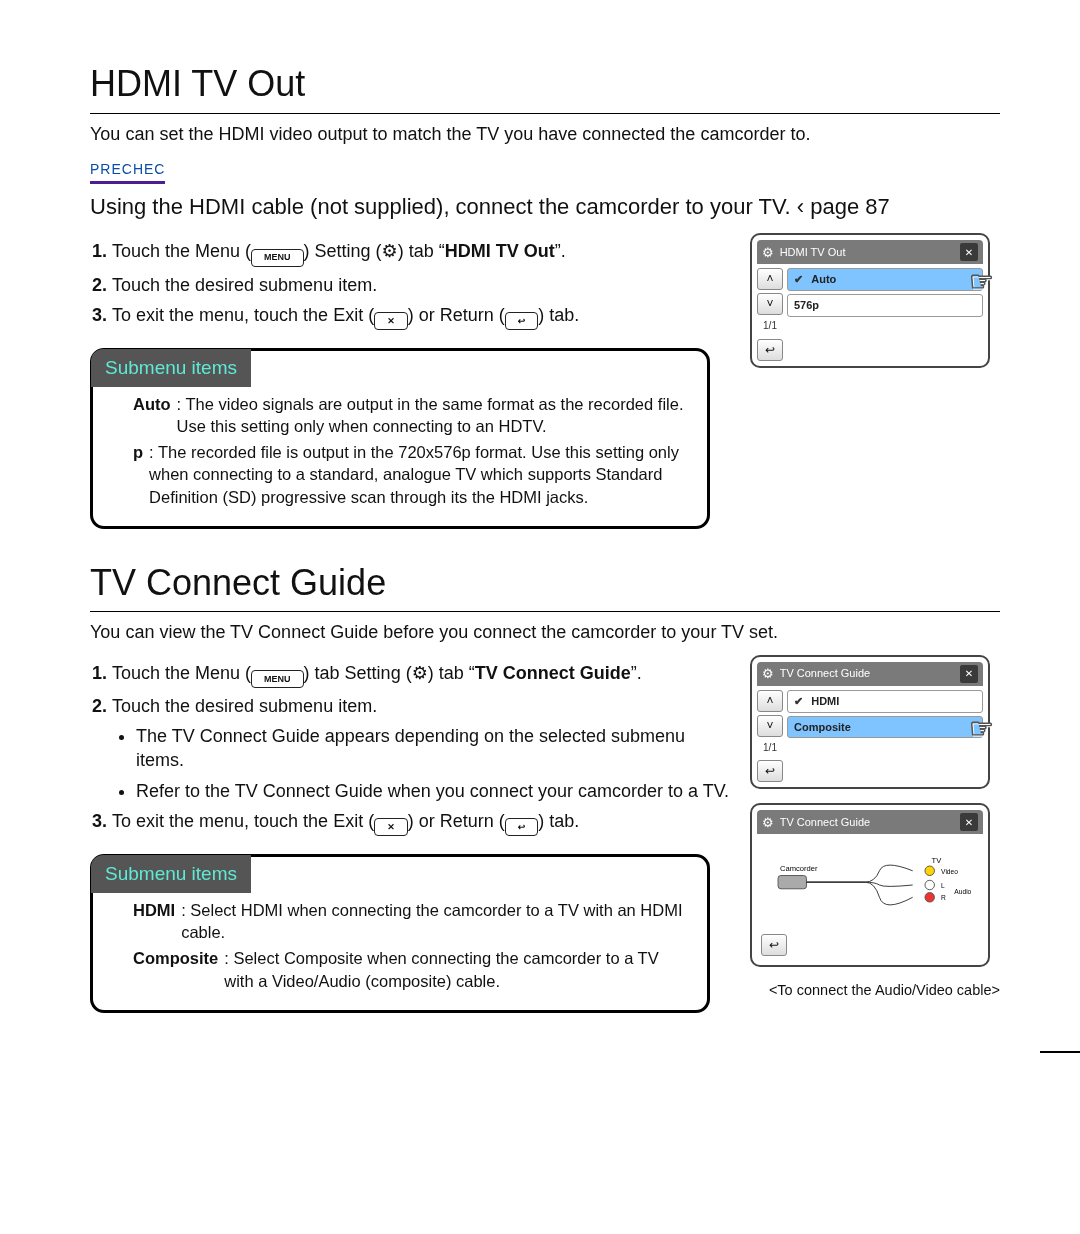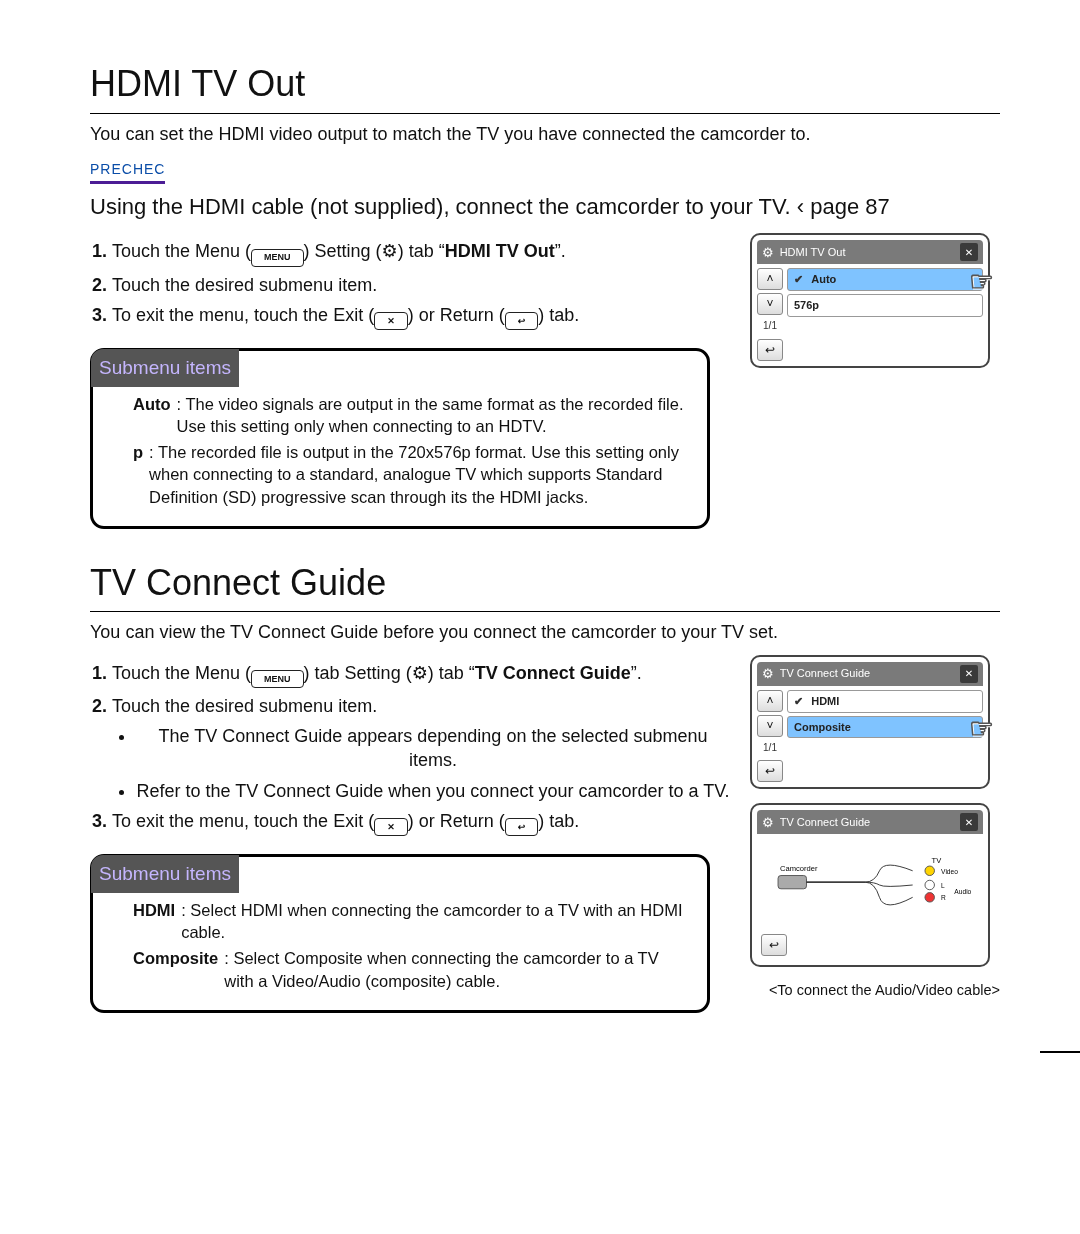--- a/index.html
+++ b/index.html
@@ -40,34 +40,34 @@
   ol.steplist li { margin: 6px 0; }
   ol.steplist li::marker { font-weight: bold; }
   .strong { font-weight: bold; }
   .iconbox {
     display: inline-flex; align-items: center; justify-content: center;
     border: 1.5px solid #222; border-radius: 4px;
     min-width: 34px; height: 18px; font-size: 9px; font-weight: bold;
     vertical-align: -3px; padding: 0 12px;
   }
   .bulletlist { list-style: disc; padding-left: 24px; margin: 4px 0 4px 0; }
-  .bulletlist li { margin: 3px 0; text-align: center; }
+  .bulletlist li { margin: 3px 0; }
 
   .subbox {
     border: 3px solid #000;
     border-radius: 14px;
     margin: 18px 0 30px 0;
     width: 620px;
   }
   .subbox-title {
     display: inline-block;
     background: #555;
-    color: #c4b5fd;
+    color: #5eead4;
     font-size: 19px;
-    padding: 6px 8px;
+    padding: 6px 14px;
     margin: -2px 0 0 -2px;
     border-top-left-radius: 12px;
   }
   .subbox-body { padding: 6px 16px 14px 40px; font-size: 16.5px; }
   .subbox-body .term { font-weight: bold; }
   .hang { display: flex; gap: 6px; margin-bottom: 4px; }
   .hang .termcol { flex: none; }
   .hang .desccol { flex: 1; }
 
   .caption { font-size: 14.5px; text-align: right; margin-top: 6px; }

